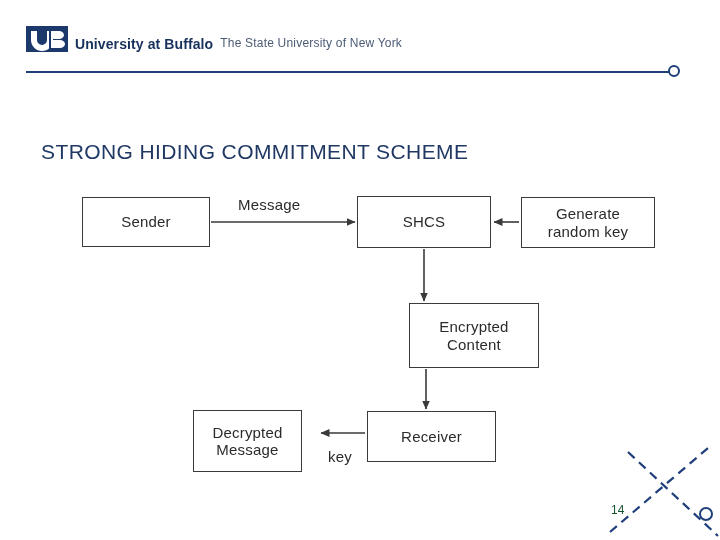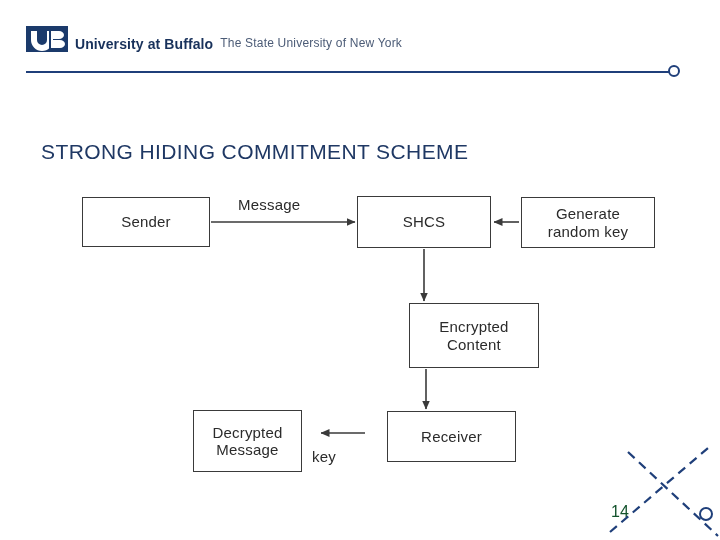--- a/index.html
+++ b/index.html
@@ -116,21 +116,21 @@
     font-size: 15px;
     letter-spacing: 0.2px;
     white-space: nowrap;
   }
 
   
   #page-number {
     position: absolute;
     left: 611px;
     top: 503px;
-    font-size: 16px;
+    font-size: 12px;
     color: #14532d;
   }
 
   
   #corner-deco {
     position: absolute;
     right: 0;
     bottom: 0;
     width: 120px;
     height: 100px;
@@ -182,28 +182,28 @@
 <div class="node" style="left:82px; top:197px; width:128px; height:50px;">Sender</div>
 
 <div class="node" style="left:357px; top:196px; width:134px; height:52px;">SHCS</div>
 
 <div class="node" style="left:521px; top:197px; width:134px; height:51px;text-align:center;">Generate
 random key</div>
 
 <div class="node" style="left:361px; top:303px; width:130px; height:65px;margin-left:48px;">Encrypted
 Content</div>
 
-<div class="node" style="left:367px; top:411px; width:129px; height:51px;margin-left:20px;">Receiver</div>
+<div class="node" style="left:367px; top:411px; width:129px; height:51px;">Receiver</div>
 
 <div class="node" style="left:193px; top:410px; width:109px; height:62px;">Decrypted
 Message</div>
 
 <div class="edge-label" style="left:238px; top:196px;">Message</div>
 
-<div class="edge-label" style="left:312px; top:448px;">key</div>
+<div class="edge-label" style="left:328px; top:448px;">key</div>
 
 <div id="page-number">14</div>
 
 <svg id="corner-deco" viewBox="0 0 120 100">
   <line x1="10" y1="92" x2="108" y2="8" stroke="#1f3f7a" stroke-width="2.2" stroke-dasharray="9 6"></line>
   <line x1="28" y1="12" x2="118" y2="96" stroke="#1f3f7a" stroke-width="2.2" stroke-dasharray="9 6"></line>
   <circle cx="106" cy="74" r="6" fill="none" stroke="#1f3f7a" stroke-width="2"></circle>
 </svg>
 
 </body></html>

